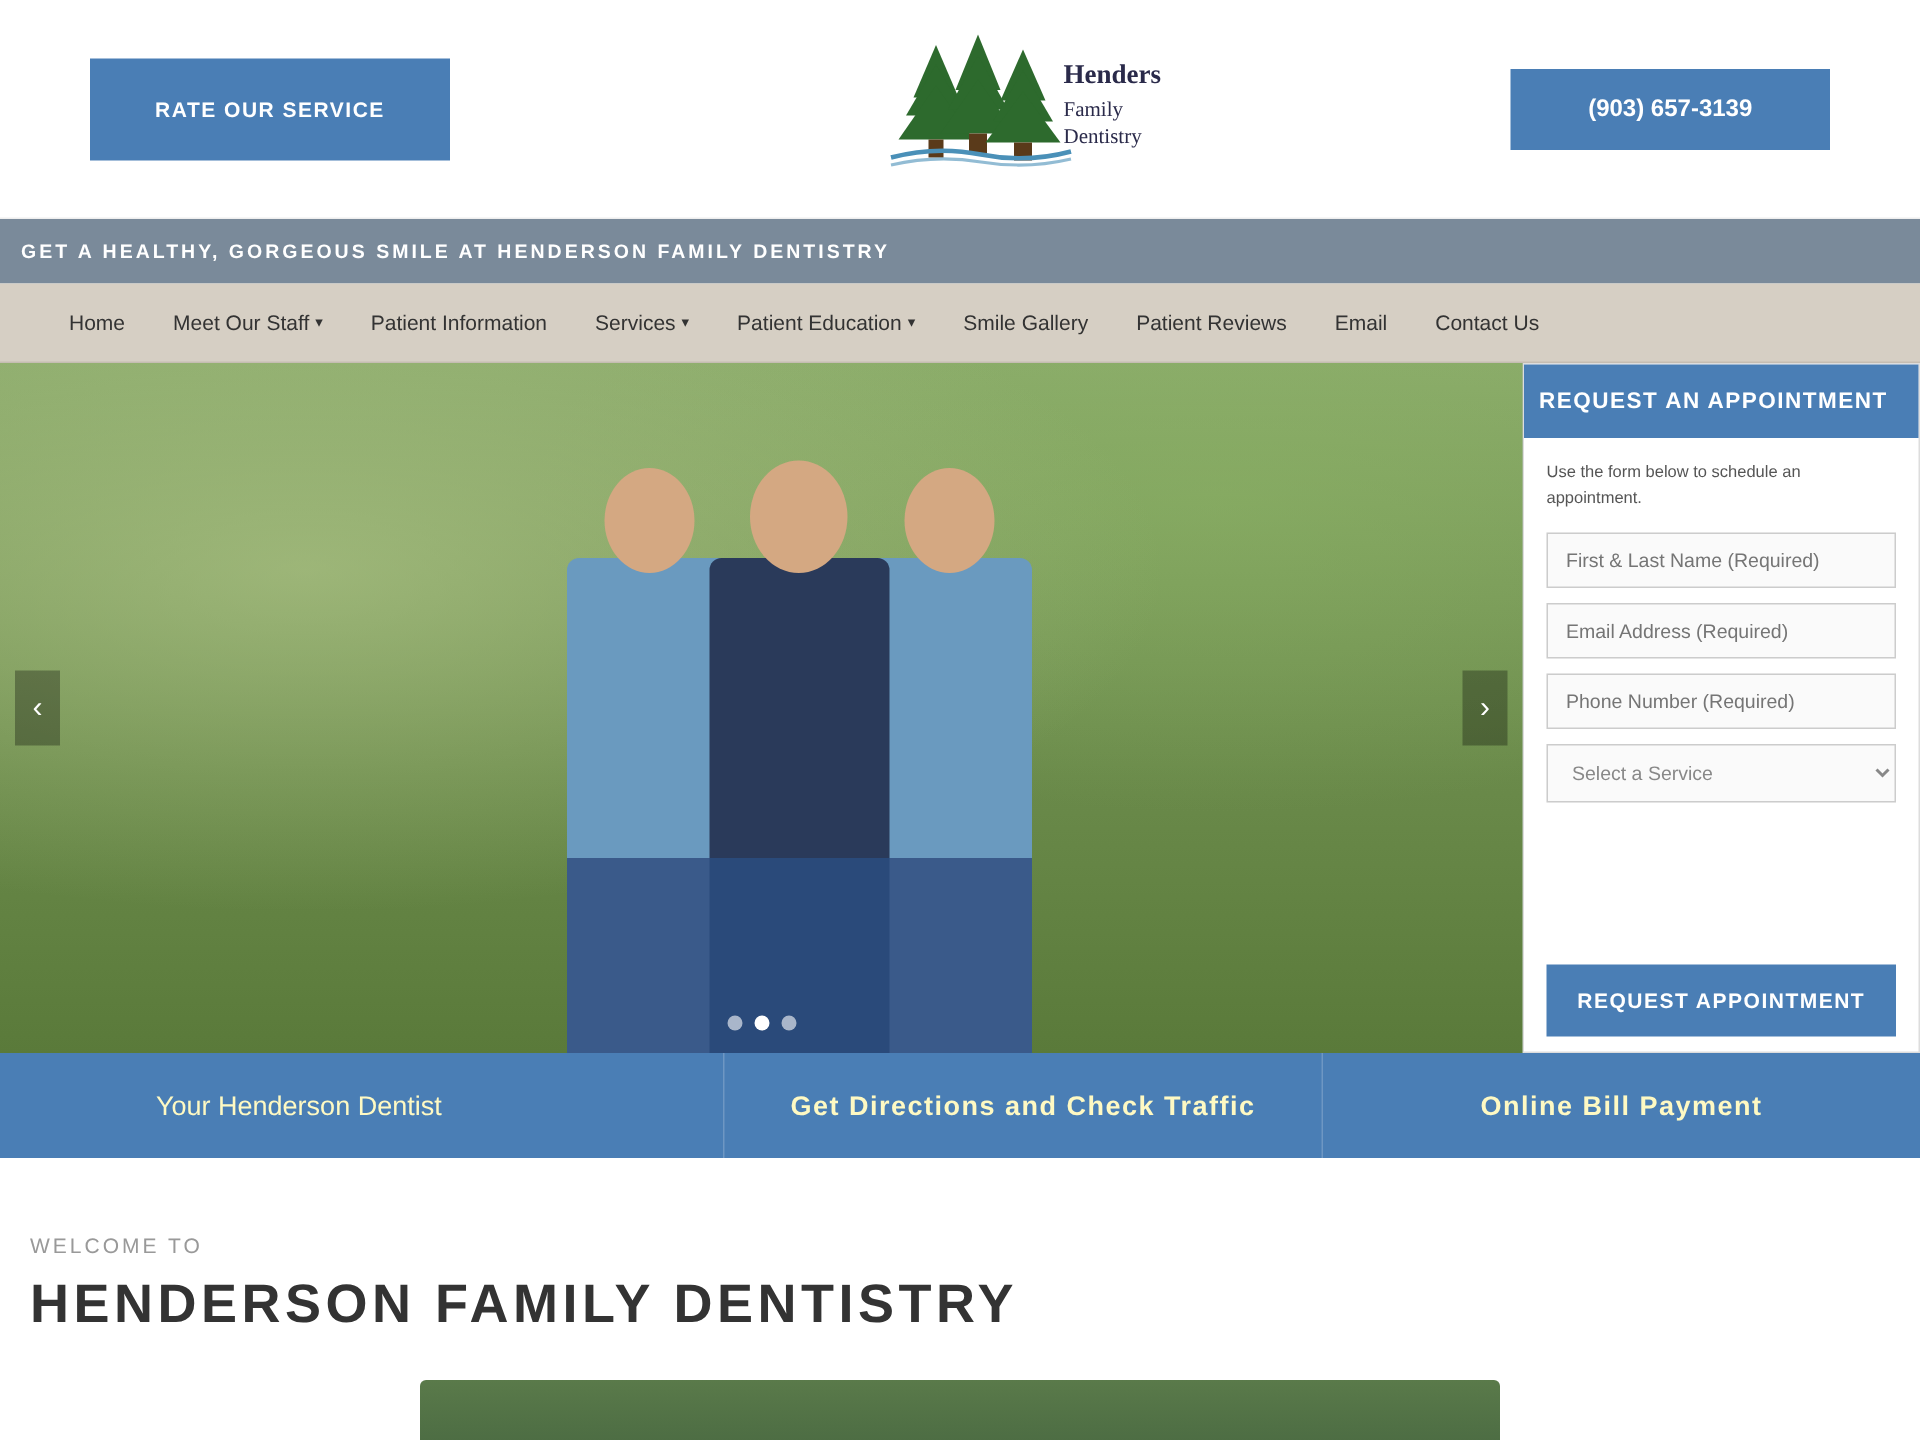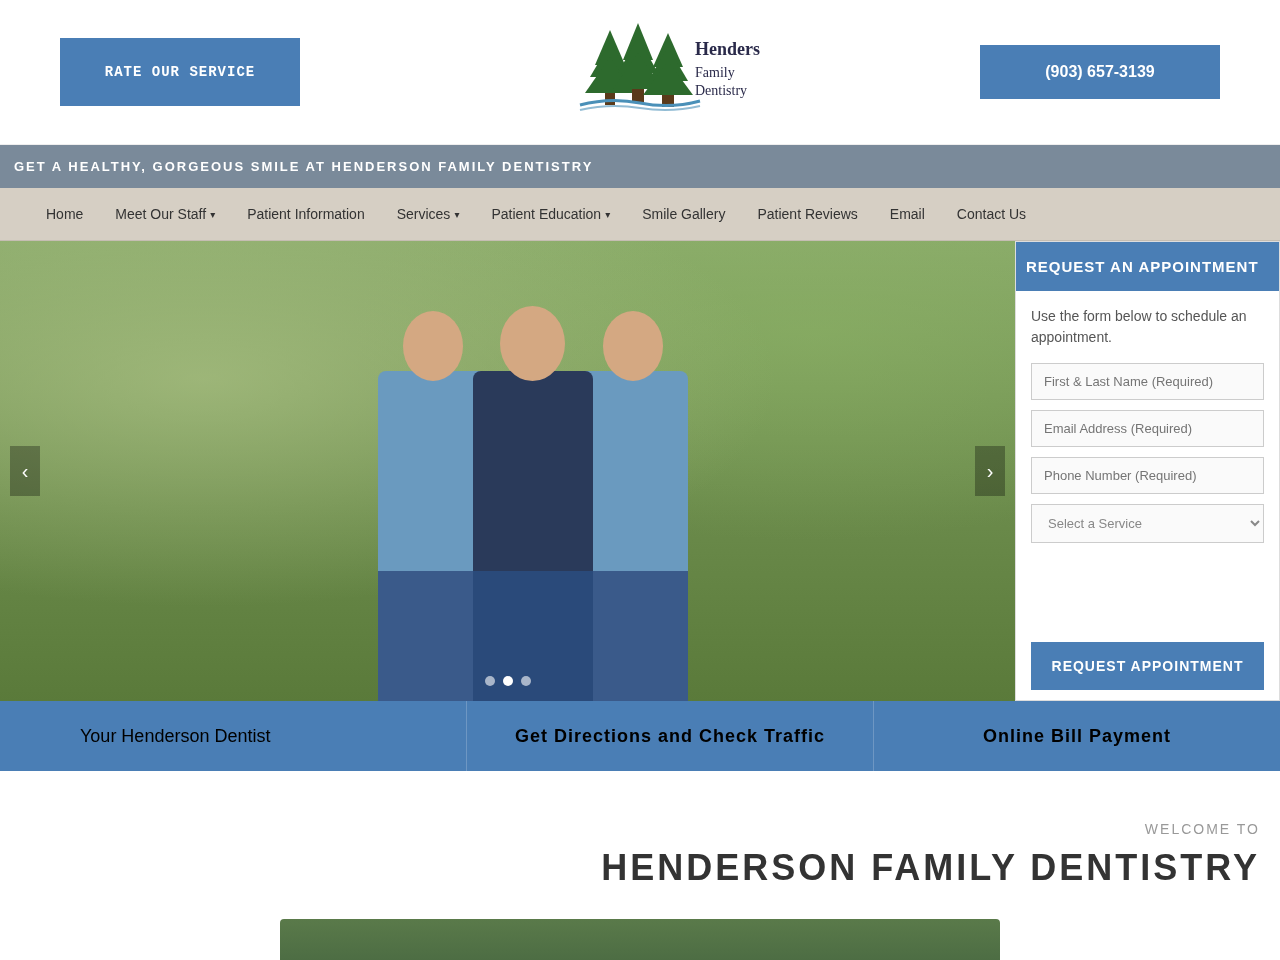--- a/index.html
+++ b/index.html
@@ -17,38 +17,37 @@
     .rate-btn {
       background: #4a7eb5;
       color: #fff;
       border: none;
       padding: 26px 30px;
       font-size: 14px;
       font-weight: bold;
       letter-spacing: 1px;
       cursor: pointer;
       width: 240px;
-      font-family: Liberation Mono, monospace;
     }
     .logo-area {
       text-align: center;
     }
     .logo-svg {
       width: 240px;
       height: 110px;
     }
     .phone-btn {
       background: #4a7eb5;
       color: #fff;
       border: none;
       padding: 18px 30px;
       font-size: 16px;
       font-weight: bold;
       cursor: pointer;
-      width: 240px;
+      width: 213px;
     }
 
     
     .banner {
       background: #7a8a9a;
       color: #fff;
       padding: 14px;
       font-size: 13px;
       font-weight: bold;
       letter-spacing: 2px;
@@ -144,21 +143,21 @@
       padding: 16px 10px;
       font-size: 15px;
       font-weight: bold;
       letter-spacing: 1px;
     }
     .appt-body {
       padding: 15px;
       flex: 1;
     }
     .appt-desc {
-      font-size: 14px;
+      font-size: 11px;
       color: #555;
       margin-bottom: 15px;
       line-height: 1.5;
     }
     .appt-body input, .appt-body select {
       width: 100%;
       padding: 10px 12px;
       margin-bottom: 10px;
       border: 1px solid #ccc;
       font-size: 13px;
@@ -203,24 +202,25 @@
       font-weight: bold;
       letter-spacing: 1px;
       cursor: pointer;
       margin: 5px 15px 0;
       width: calc(100% - 30px);
     }
 
     
     .bottom-bar {
       background: #4a7eb5;
-      color: #000000;
+      color: #fef9c3;
       display: flex;
       align-items: stretch;
       height: 70px;
+      padding-left: 24px;
     }
     .bottom-bar-section {
       flex: 1;
       display: flex;
       align-items: center;
       justify-content: center;
       padding: 10px 20px;
       cursor: pointer;
       border-right: 1px solid rgba(255,255,255,0.2);
     }
@@ -236,21 +236,21 @@
     }
     .bottom-bar-section.left-section {
       flex-direction: column;
       align-items: flex-start;
       padding-left: 80px;
     }
 
     
     .welcome-section {
       padding: 50px 20px 30px;
-      text-align: right;
+      text-align: left;
     }
     .welcome-to {
       font-size: 14px;
       color: #999;
       letter-spacing: 2px;
       margin-bottom: 10px;
     }
     .practice-name {
       font-size: 36px;
       font-weight: bold;

